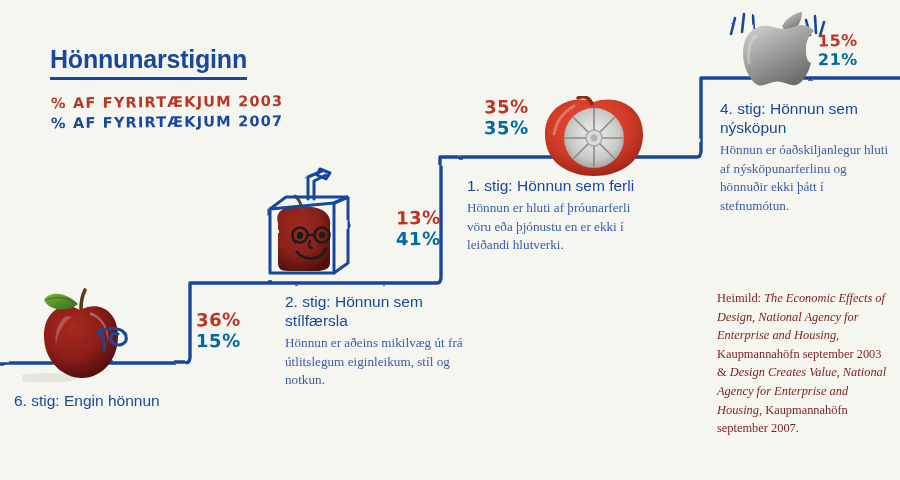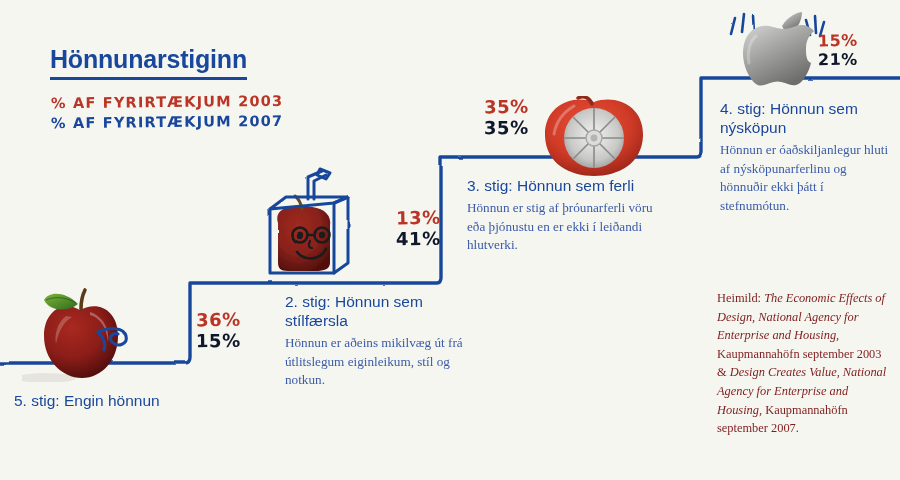--- a/index.html
+++ b/index.html
@@ -73,21 +73,21 @@
   
   .pct {
     font-family: "DejaVu Sans", sans-serif;
     font-size: 18px;
     font-weight: bold;
     letter-spacing: 0.5px;
     line-height: 1.18;
     white-space: nowrap;
   }
   .pct .old { color: #bb3526; display: block; transform: rotate(-1.2deg); }
-  .pct .new { color: #0f172a; display: block; transform: rotate(-0.8deg); }
+  .pct .new { color: #0369a1; display: block; transform: rotate(-0.8deg); }
 
   #pct1 { left: 196px; top: 309px; }
   #pct2 { left: 396px; top: 207px; }
   #pct3 { left: 484px; top: 96px; }
   #pct4 { left: 818px; top: 32px; font-size: 16px; }
 
   
   #source {
     left: 717px;
     top: 289px;
@@ -254,29 +254,29 @@
   <div class="abs pct" id="pct3">
     <span class="old">35%</span>
     <span class="new">35%</span>
   </div>
   <div class="abs pct" id="pct4">
     <span class="old">15%</span>
     <span class="new">21%</span>
   </div>
 
   <div class="abs" id="cap1">
-    <p class="stage-head">5. stig: Engin hönnun</p>
+    <p class="stage-head">6. stig: Engin hönnun</p>
   </div>
   <div class="abs" id="cap2">
     <p class="stage-head">2. stig: Hönnun sem stílfærsla</p>
     <p class="stage-body">Hönnun er aðeins mikilvæg út frá útlitslegum eiginleikum, stíl og notkun.</p>
   </div>
   <div class="abs" id="cap3">
-    <p class="stage-head">3. stig: Hönnun sem ferli</p>
-    <p class="stage-body">Hönnun er stig af þróunarferli vöru eða þjónustu en er ekki í leiðandi hlutverki.</p>
+    <p class="stage-head">1. stig: Hönnun sem ferli</p>
+    <p class="stage-body">Hönnun er hluti af þróunarferli vöru eða þjónustu en er ekki í leiðandi hlutverki.</p>
   </div>
   <div class="abs" id="cap4">
     <p class="stage-head">4. stig: Hönnun sem nýsköpun</p>
     <p class="stage-body">Hönnun er óaðskiljanlegur hluti af nýsköpunarferlinu og hönnuðir ekki þátt í stefnumótun.</p>
   </div>
 
   <div class="abs" id="source">
     <span>Heimild:</span>
     <i>The Economic Effects of Design, National Agency for Enterprise and Housing,</i>
     <span>Kaupmannahöfn september 2003 &amp;</span>

